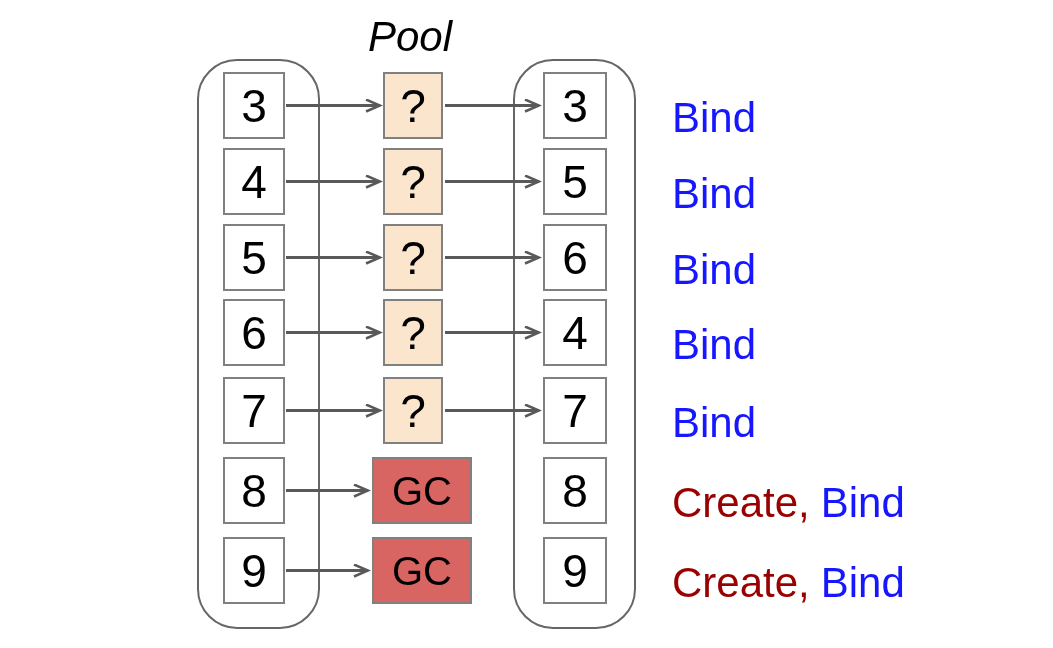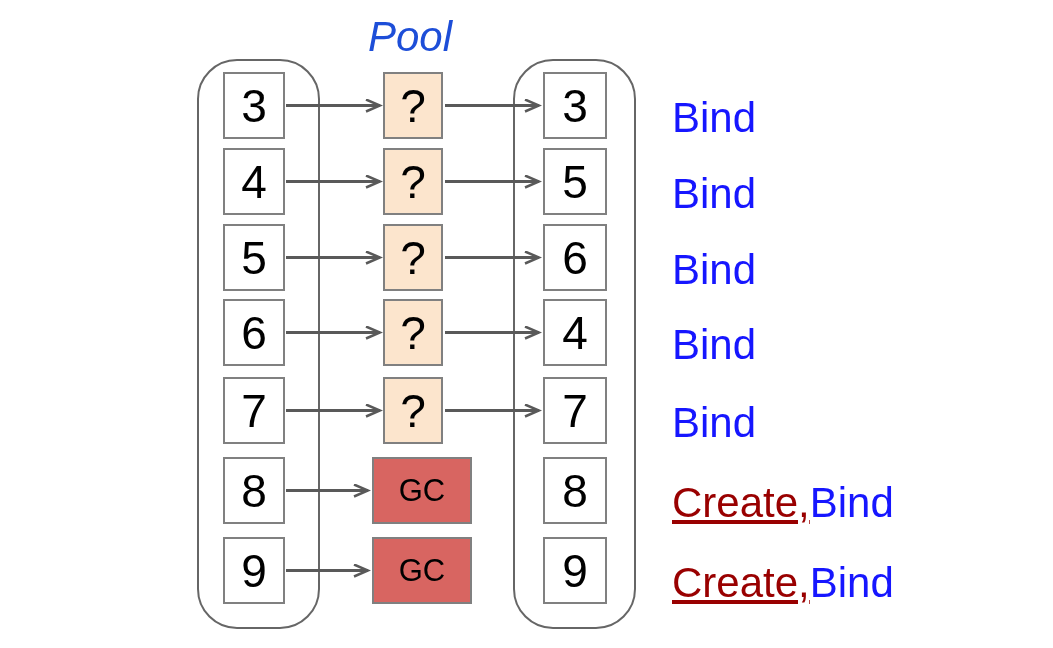--- a/index.html
+++ b/index.html
@@ -4,49 +4,49 @@
 <style>
   html,body{margin:0;padding:0;}
   body{
     width:1053px;height:648px;background:#ffffff;overflow:hidden;
     font-family:"Liberation Sans", sans-serif;color:#000;
   }
   .canvas{position:relative;width:1053px;height:648px;}
 
   .title{
     position:absolute;top:14px;left:352px;width:116px;text-align:center;
-    font-size:42px;font-style:italic;line-height:1.1;color:#1d4ed8;
+    font-size:42px;font-style:italic;line-height:1.1;color:#000000;
   }
 
   .container{
     position:absolute;top:59px;width:123px;height:570px;box-sizing:border-box;
     border:2px solid var(--container-border,#666666);border-radius:40px;background:transparent;
   }
   .container.left{left:197px;}
   .container.right{left:513px;}
 
   .box{
     position:absolute;box-sizing:border-box;height:67px;
     border:2px solid var(--box-border,#808080);background:#ffffff;
     display:flex;align-items:center;justify-content:center;
     font-size:46px;line-height:1;
   }
   .lbox{left:223px;width:62px;}
   .rbox{left:543px;width:64px;}
   .qbox{left:383px;width:60px;background:var(--pool-slot-fill,#fce5cd);}
-  .gcbox{left:372px;width:100px;background:var(--gc-fill,#d86561);font-size:31px;}
+  .gcbox{left:372px;width:100px;background:var(--gc-fill,#d86561);font-size:40px;}
 
   .r0{top:72px}.r1{top:148px}.r2{top:224px}.r3{top:299px}
   .r4{top:377px}.r5{top:457px}.r6{top:537px}
 
   .label{
     position:absolute;left:672px;height:67px;display:flex;align-items:flex-end;
     font-size:42px;line-height:1;white-space:nowrap;
   }
-  .create{color:var(--create-label,#990000);text-decoration:underline;}
+  .create{color:var(--create-label,#990000);margin-right:11px;}
   .bind{color:var(--bind-label,#1616ff);}
 
   svg.arrows{position:absolute;left:0;top:0;width:1053px;height:648px;pointer-events:none;}
   svg.arrows line{stroke:var(--arrow,#595959);stroke-width:3;}
 </style>
 </head>
 <body>
 
 <div class="canvas">
 

